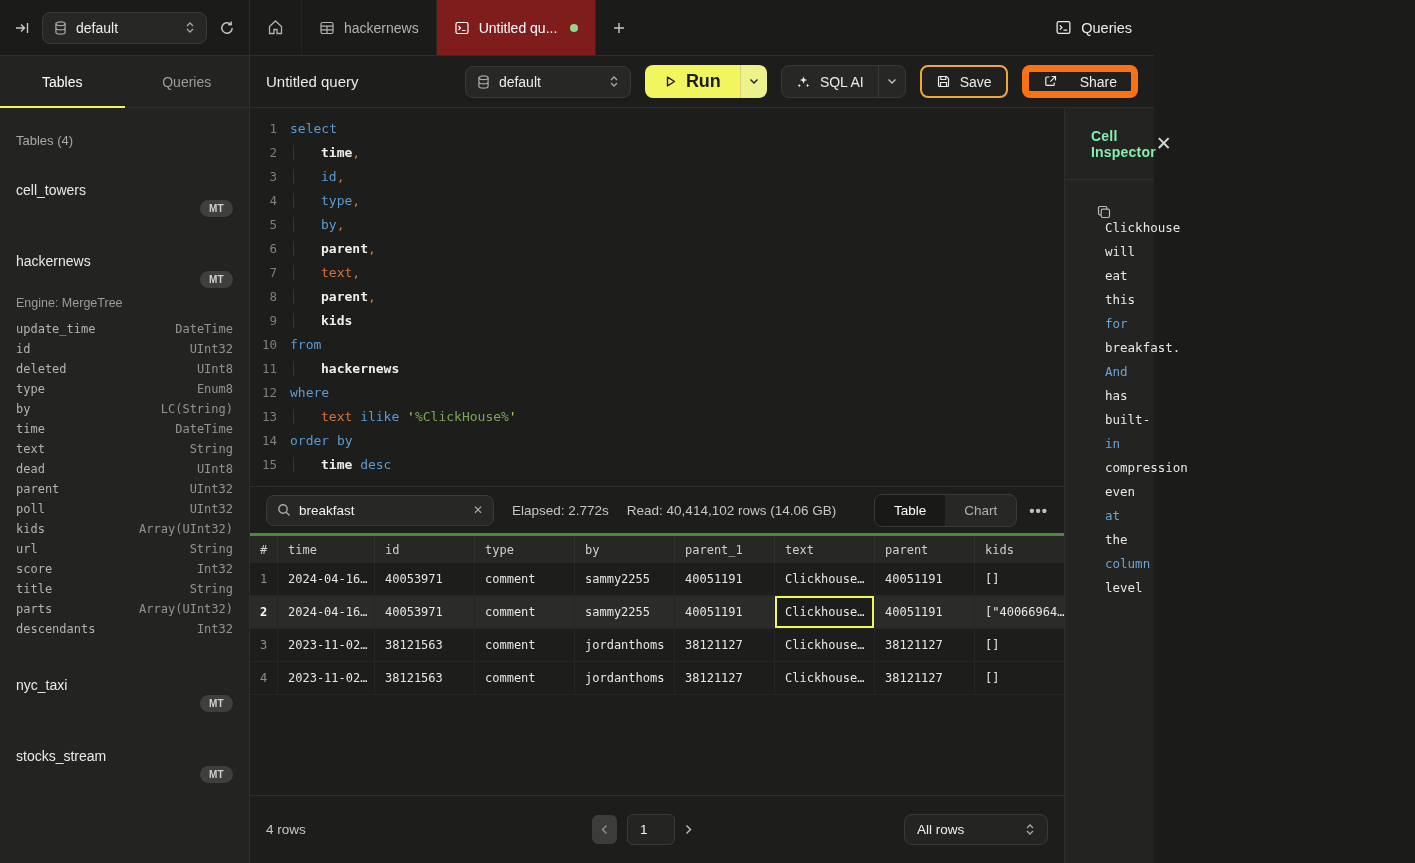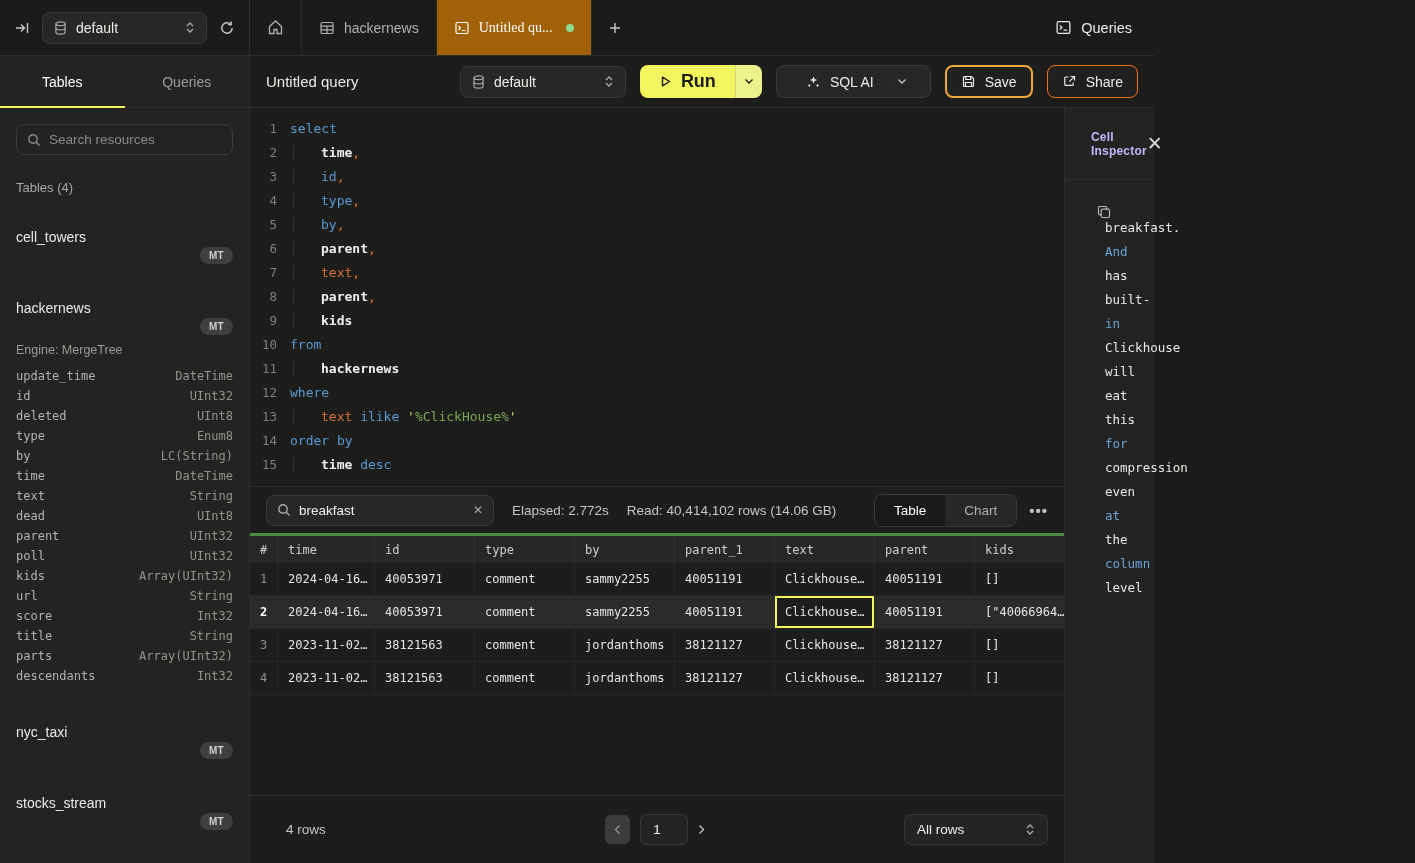--- a/index.html
+++ b/index.html
@@ -15,21 +15,21 @@
   .topbar { height:56px; flex:none; display:flex; align-items:stretch; border-bottom:1px solid #2e2e2c; background:#1b1b19; }
   .topbar-left { width:250px; flex:none; display:flex; align-items:center; gap:12px; padding:0 14px; border-right:1px solid #2e2e2c; }
   .icon-btn { background:none; border:none; color:#c9c9c7; display:flex; align-items:center; justify-content:center; cursor:pointer; }
   .select { height:32px; background:#272725; border:1px solid #3a3a38; border-radius:8px; display:flex; align-items:center; gap:9px; padding:0 11px; color:#ececea; font-size:14px; cursor:pointer; }
   .db-select-top { flex:1; justify-content:flex-start; }
   .db-select-top .sorter { margin-left:auto; }
   .muted-ic { color:#a9a9a7; }
   .tabstrip { flex:1; display:flex; align-items:stretch; }
   .tab { display:flex; align-items:center; gap:9px; padding:0 17px; color:#b2b2b0; font-size:14px; border-right:1px solid #262624; background:none; border-top:none; border-bottom:none; border-left:none; cursor:pointer; }
   .tab.home-tab { padding:0 17px; }
-  .tab.active { background:#a16207; color:#ffffff;font-family:Liberation Serif, serif; }
+  .tab.active { background:#7f1d1d; color:#ffffff; }
   .dirty-dot { width:8px; height:8px; border-radius:50%; background:#8fd98e; margin-left:4px; }
   .tab.plus-tab { border-right:none; color:#c6c6c4; font-size:17px; padding:0 16px; }
   .topbar-right { display:flex; align-items:center; padding-right:22px; }
   .queries-btn { display:flex; align-items:center; gap:9px; background:none; border:none; color:#ececea; font-size:14.5px; cursor:pointer; }
 
   
   .body-row { flex:1; display:flex; min-height:0; }
 
   
   .sidebar { width:250px; flex:none; background:#232321; border-right:1px solid #2e2e2c; display:flex; flex-direction:column; overflow:hidden; }
@@ -55,25 +55,25 @@
   
   .workspace { flex:1; display:flex; flex-direction:column; min-width:0; background:#1d1d1b; }
   .main-header { height:52px; flex:none; display:flex; align-items:center; justify-content:space-between; padding:0 16px; border-bottom:1px solid #2e2e2c; }
   .qtitle { font-size:15px; color:#eaeae8; }
   .hdr-controls { display:flex; align-items:center; gap:14px; }
   .db-select-hdr { width:166px; }
   .db-select-hdr .sorter { margin-left:auto; }
   .run-btn { display:flex; height:33px; border-radius:8px; overflow:hidden; border:none; padding:0; cursor:pointer; background:none; }
   .run-main { background:#f1f55e; color:#1d1d1b; display:flex; align-items:center; gap:9px; padding:0 19px; font-size:18px; font-weight:600; }
   .run-caret { background:#eef28c; width:27px; display:flex; align-items:center; justify-content:center; color:#1d1d1b; border-left:1px solid rgba(0,0,0,.12); }
-  .sqlai-btn { height:33px; background:#272725; border:1px solid #3a3a38; border-radius:8px; display:flex; align-items:stretch; padding:15px; color:#ececea; cursor:pointer; }
+  .sqlai-btn { height:33px; background:#272725; border:1px solid #3a3a38; border-radius:8px; display:flex; align-items:stretch; padding:0; color:#ececea; cursor:pointer; }
   .sqlai-main { display:flex; align-items:center; gap:9px; padding:0 14px; font-size:14px; }
   .sqlai-caret { width:27px; display:flex; align-items:center; justify-content:center; border-left:1px solid #3a3a38; color:#c0c0be; }
   .save-btn { height:33px; background:#20201e; border:2px solid #eda73c; border-radius:8px; display:flex; align-items:center; gap:9px; padding:0 14px; color:#ececea; font-size:14px; cursor:pointer; }
-  .share-btn { height:33px; background:#20201e; border:1px solid #f97316; border-radius:8px; display:flex; align-items:center; gap:9px; padding:0 14px; color:#ececea; font-size:14px; cursor:pointer; }
+  .share-btn { height:33px; background:#20201e; border:7px solid #f97316; border-radius:8px; display:flex; align-items:center; gap:22px; padding:0 14px; color:#ececea; font-size:14px; cursor:pointer; }
 
   .content-row { flex:1; display:flex; min-height:0; }
   .query-area { width:814px; flex:none; display:flex; flex-direction:column; min-height:0; }
 
   
   .editor { height:379px; flex:none; padding-top:8px; border-bottom:1px solid #2e2e2c; overflow:hidden; }
   .code-line { display:flex; align-items:center; height:24px; font-family:"DejaVu Sans Mono", monospace; font-size:13px; }
   .gutter { width:40px; flex:none; text-align:right; padding-right:13px; color:#7f7f7d; font-size:12.5px; }
   .code-text { position:relative; white-space:pre; }
   .code-text.ind { padding-left:31px; }
@@ -105,31 +105,31 @@
   .trow.selected { background:#2b2b29; }
   .tcell { display:flex; align-items:center; padding:0 10px; font-family:"DejaVu Sans Mono", monospace; font-size:12px; color:#e6e6e4; border-right:1px solid #262624; white-space:nowrap; overflow:hidden; }
   .tcell:last-child { border-right:none; }
   .tcell.c0 { justify-content:center; padding:0 4px; color:#8f8f8d; }
   .trow.selected .tcell.c0 { color:#ffffff; font-weight:bold; }
   .tcell.sel { box-shadow:inset 0 0 0 2px #f1f55e; background:#1d1d1b; }
   .spacer { flex:1; }
 
   
   .qfooter { height:68px; flex:none; border-top:1px solid #2e2e2c; display:flex; align-items:center; padding:0 16px; }
-  .rows-label { font-size:13.5px; color:#c6c6c4; width:220px;margin-left:20px; }
+  .rows-label { font-size:13.5px; color:#c6c6c4; width:220px; }
   .pager { display:flex; align-items:center; gap:10px; margin:0 auto; }
   .pg-prev { width:25px; height:29px; background:#3c3c3a; border:none; border-radius:6px; color:#8f8f8d; display:flex; align-items:center; justify-content:center; cursor:default; }
   .pg-input { width:48px; height:31px; background:#242422; border:1px solid #3a3a38; border-radius:6px; color:#f2f2f0; font-size:13.5px; text-align:left; padding-left:12px; outline:none; font-family:"Liberation Sans",sans-serif; }
   .pg-next { background:none; border:none; color:#c0c0be; display:flex; align-items:center; justify-content:center; cursor:pointer; }
   .allrows { margin-left:auto; width:144px; height:31px; background:#242422; border:1px solid #3a3a38; border-radius:8px; display:flex; align-items:center; justify-content:space-between; padding:0 12px; font-size:13.5px; color:#f0f0ee; cursor:pointer; }
 
   
   .inspector { flex:1; min-width:0; border-left:1px solid #2e2e2c; background:#232321; display:flex; flex-direction:column; }
   .inspector-header { height:72px; flex:none; display:flex; align-items:center; justify-content:space-between; padding:0 27px 0 26px; border-bottom:1px solid #2e2e2c; }
-  .inspector-title { font-size:12px; font-weight:700; color:#c4b5fd; letter-spacing:.2px; }
+  .inspector-title { font-size:14px; font-weight:700; color:#86efac; letter-spacing:.2px; }
   .close-btn { background:none; border:none; color:#d8d8d6; font-size:19px; cursor:pointer; line-height:1; }
   .inspector-body { position:relative; padding:36px 44px 0 40px; }
   .ins-line { font-family:"DejaVu Sans Mono", monospace; font-size:12.5px; line-height:24px; color:#e8e8e6; white-space:pre-wrap; }
   .ins-b { color:#6ba3d6; }
   .copy-btn { position:absolute; top:24px; right:42px; background:none; border:none; color:#b8b8b6; cursor:pointer; }
 
   svg { display:block; }
 </style>
 </head>
 <body>
@@ -221,29 +221,20 @@
   <div class="body-row">
 
     <aside class="sidebar">
       <div class="sidebar-tabs">
         <button class="s-tab active">
           <span>Tables</span>
         </button>
         <button class="s-tab">
           <span>Queries</span>
         </button>
-      </div>
-      <div class="search-box">
-        <span>
-          <svg width="14" height="14" viewBox="0 0 14 14" fill="none" stroke="currentColor" stroke-width="1.4">
-              <circle cx="6" cy="6" r="4.2"></circle>
-              <path d="M9.2 9.2L12.5 12.5"></path>
-            </svg>
-        </span>
-        <input placeholder="Search resources" style="">
       </div>
       <div class="section-label">Tables (4)</div>
       <div class="table-list">
           <div class="tbl-item">
             <span class="tbl-name">cell_towers</span>
             <span class="badge">MT</span>
           </div>
           <div class="tbl-item">
             <span class="tbl-name">hackernews</span>
             <span class="badge">MT</span>
@@ -594,22 +585,22 @@
           <div class="inspector-body">
             <button class="copy-btn">
               <span>
                 <svg width="16" height="16" viewBox="0 0 16 16" fill="none" stroke="currentColor" stroke-width="1.2">
                     <rect x="5.2" y="5.2" width="8.3" height="8.3" rx="1.5"></rect>
                     <path d="M10.8 5.2V3.7a1.2 1.2 0 0 0-1.2-1.2H3.7a1.2 1.2 0 0 0-1.2 1.2v5.9a1.2 1.2 0 0 0 1.2 1.2h1.5"></path>
                   </svg>
               </span>
             </button>
             <div>
+                <div class="ins-line"><span>Clickhouse will eat this </span><span class="ins-b">for</span></div>
                 <div class="ins-line"><span>breakfast. </span><span class="ins-b">And</span><span> has built-</span><span class="ins-b">in</span></div>
-                <div class="ins-line"><span>Clickhouse will eat this </span><span class="ins-b">for</span></div>
                 <div class="ins-line"><span>compression even </span><span class="ins-b">at</span><span> the </span><span class="ins-b">column</span><span> level</span></div>
               </div>
           </div>
         </aside>
       </div>
     </div>
   </div>
 </div>
 
 </body></html>

